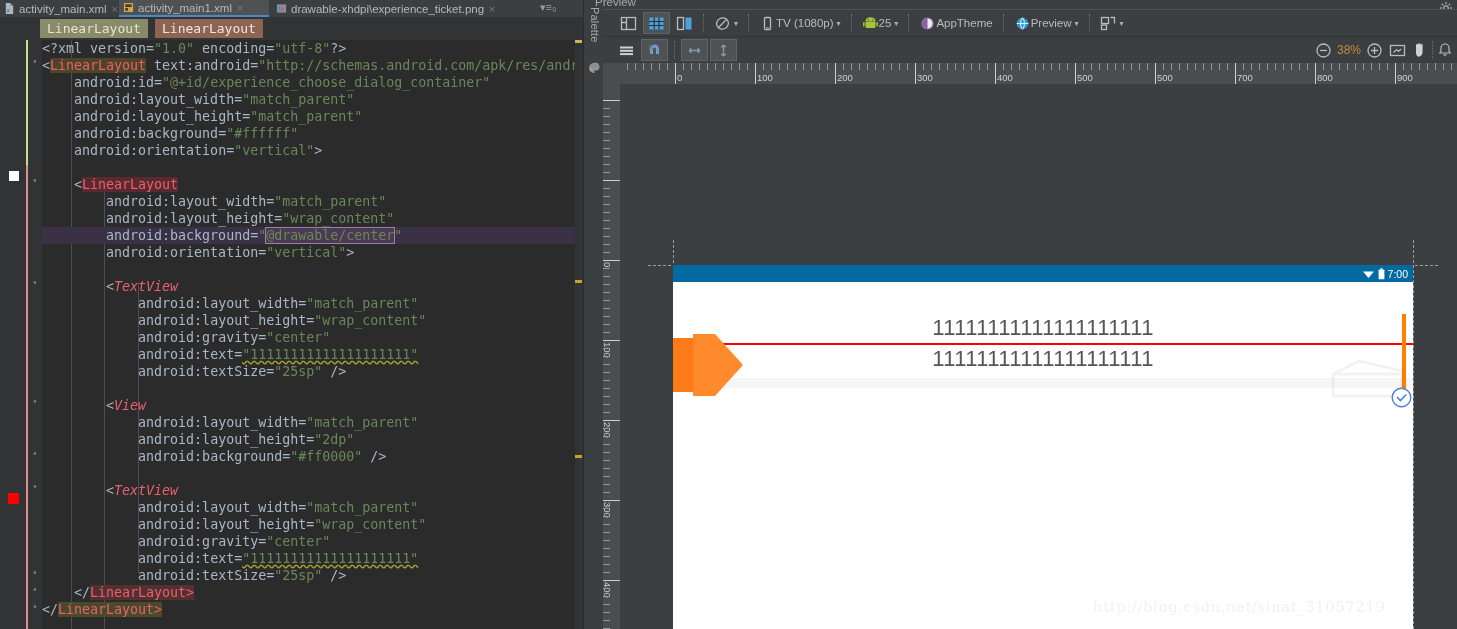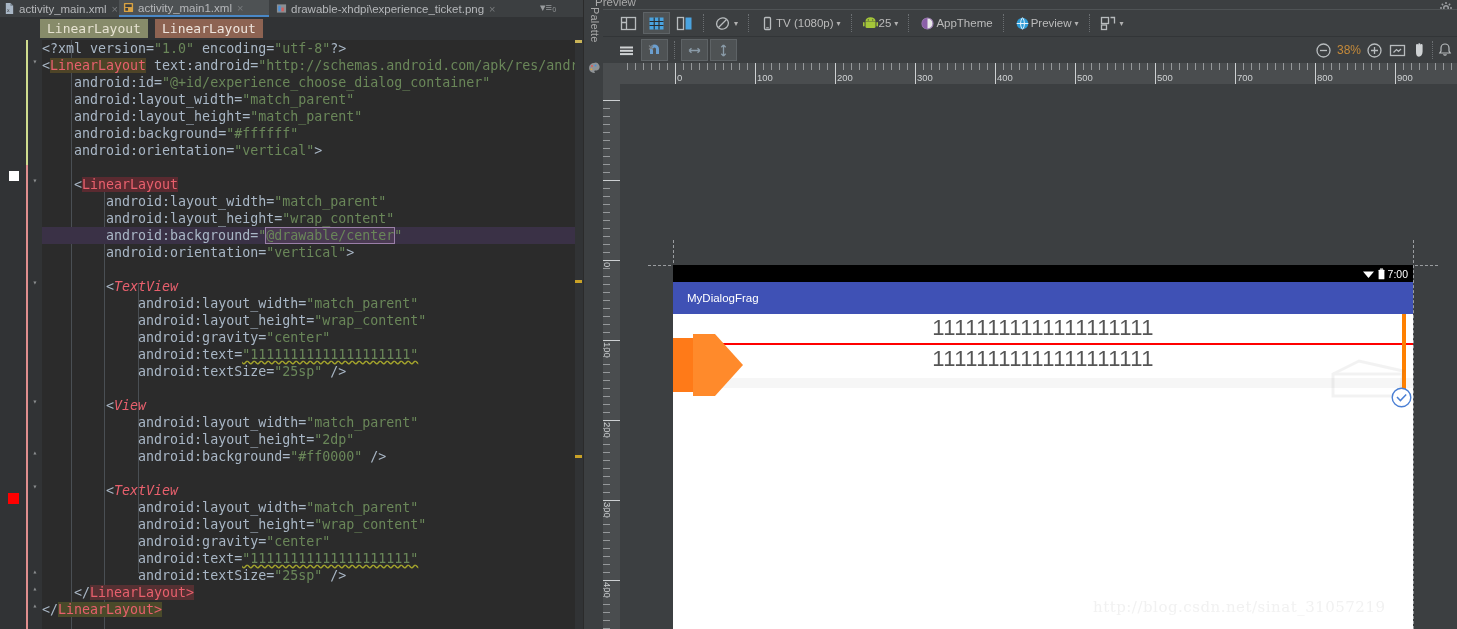--- a/index.html
+++ b/index.html
@@ -109,21 +109,21 @@
 
   
   .canvas { position:absolute; left:620px; top:84px; width:837px; height:545px; background:#3c3f41; }
 
   
   .dev { position:absolute; left:53px; top:181px; width:740px; height:364px; background:#ffffff; }
   .dash-h { position:absolute; height:0; border-top:1px dashed #9a9da0; }
   .dash-v { position:absolute; width:0; border-left:1px dashed #9a9da0; }
 
   .statusbar { position:absolute; left:0; top:0; width:740px; height:17px;
-               background:#000000; display:flex; align-items:center; justify-content:flex-end;
+               background:#0369a1; display:flex; align-items:center; justify-content:flex-end;
                padding-right:5px; }
   .sb-time { font-family:"Liberation Sans", sans-serif; font-size:10.5px; color:#fff; margin-left:3px; }
   .appbar { position:absolute; left:0; top:17px; width:740px; height:32px; background:#3f51b5;
             display:flex; align-items:center; padding-left:14px; }
   .appbar-title { font-family:"Liberation Sans", sans-serif; font-size:11.5px; color:#ffffff; }
 
   .content { position:absolute; left:0; top:49px; width:740px; height:315px; background:#ffffff; }
   .tv { width:740px; text-align:center; font-family:"Liberation Sans", sans-serif;
         font-size:22px; color:#555; letter-spacing:0.4px; }
   .tv1 { position:absolute; left:0; top:1px; }
@@ -615,23 +615,20 @@
         <svg width="13" height="11" viewBox="0 0 13 11">
           <path d="M1 3.5L6.5 10 12 3.5z" fill="#ffffff"></path>
         </svg>
         <svg width="7" height="12" viewBox="0 0 7 12" style="margin-left:3px">
           <rect x="2" y="0.5" width="3" height="1.2" fill="#fff"></rect>
           <rect x="0.6" y="1.7" width="5.8" height="9.6" rx="0.6" fill="#fff"></rect>
         </svg>
         <span class="sb-time">7:00</span>
       </div>
 
-      <div class="appbar">
-        <span class="appbar-title">MyDialogFrag</span>
-      </div>
 
       <div class="content">
         <div class="tv tv1">11111111111111111111</div>
         <div class="divider"></div>
         <div class="tv tv2">11111111111111111111</div>
         <div class="shade"></div>
 
         <svg class="arrow" viewBox="0 0 73 62">
           <path d="M0 4h34l30 27-30 27H0z" fill="#ff7a18"></path>
           <path d="M20 0h22l28 31-28 31H20z" fill="#ff8a2b"></path>

